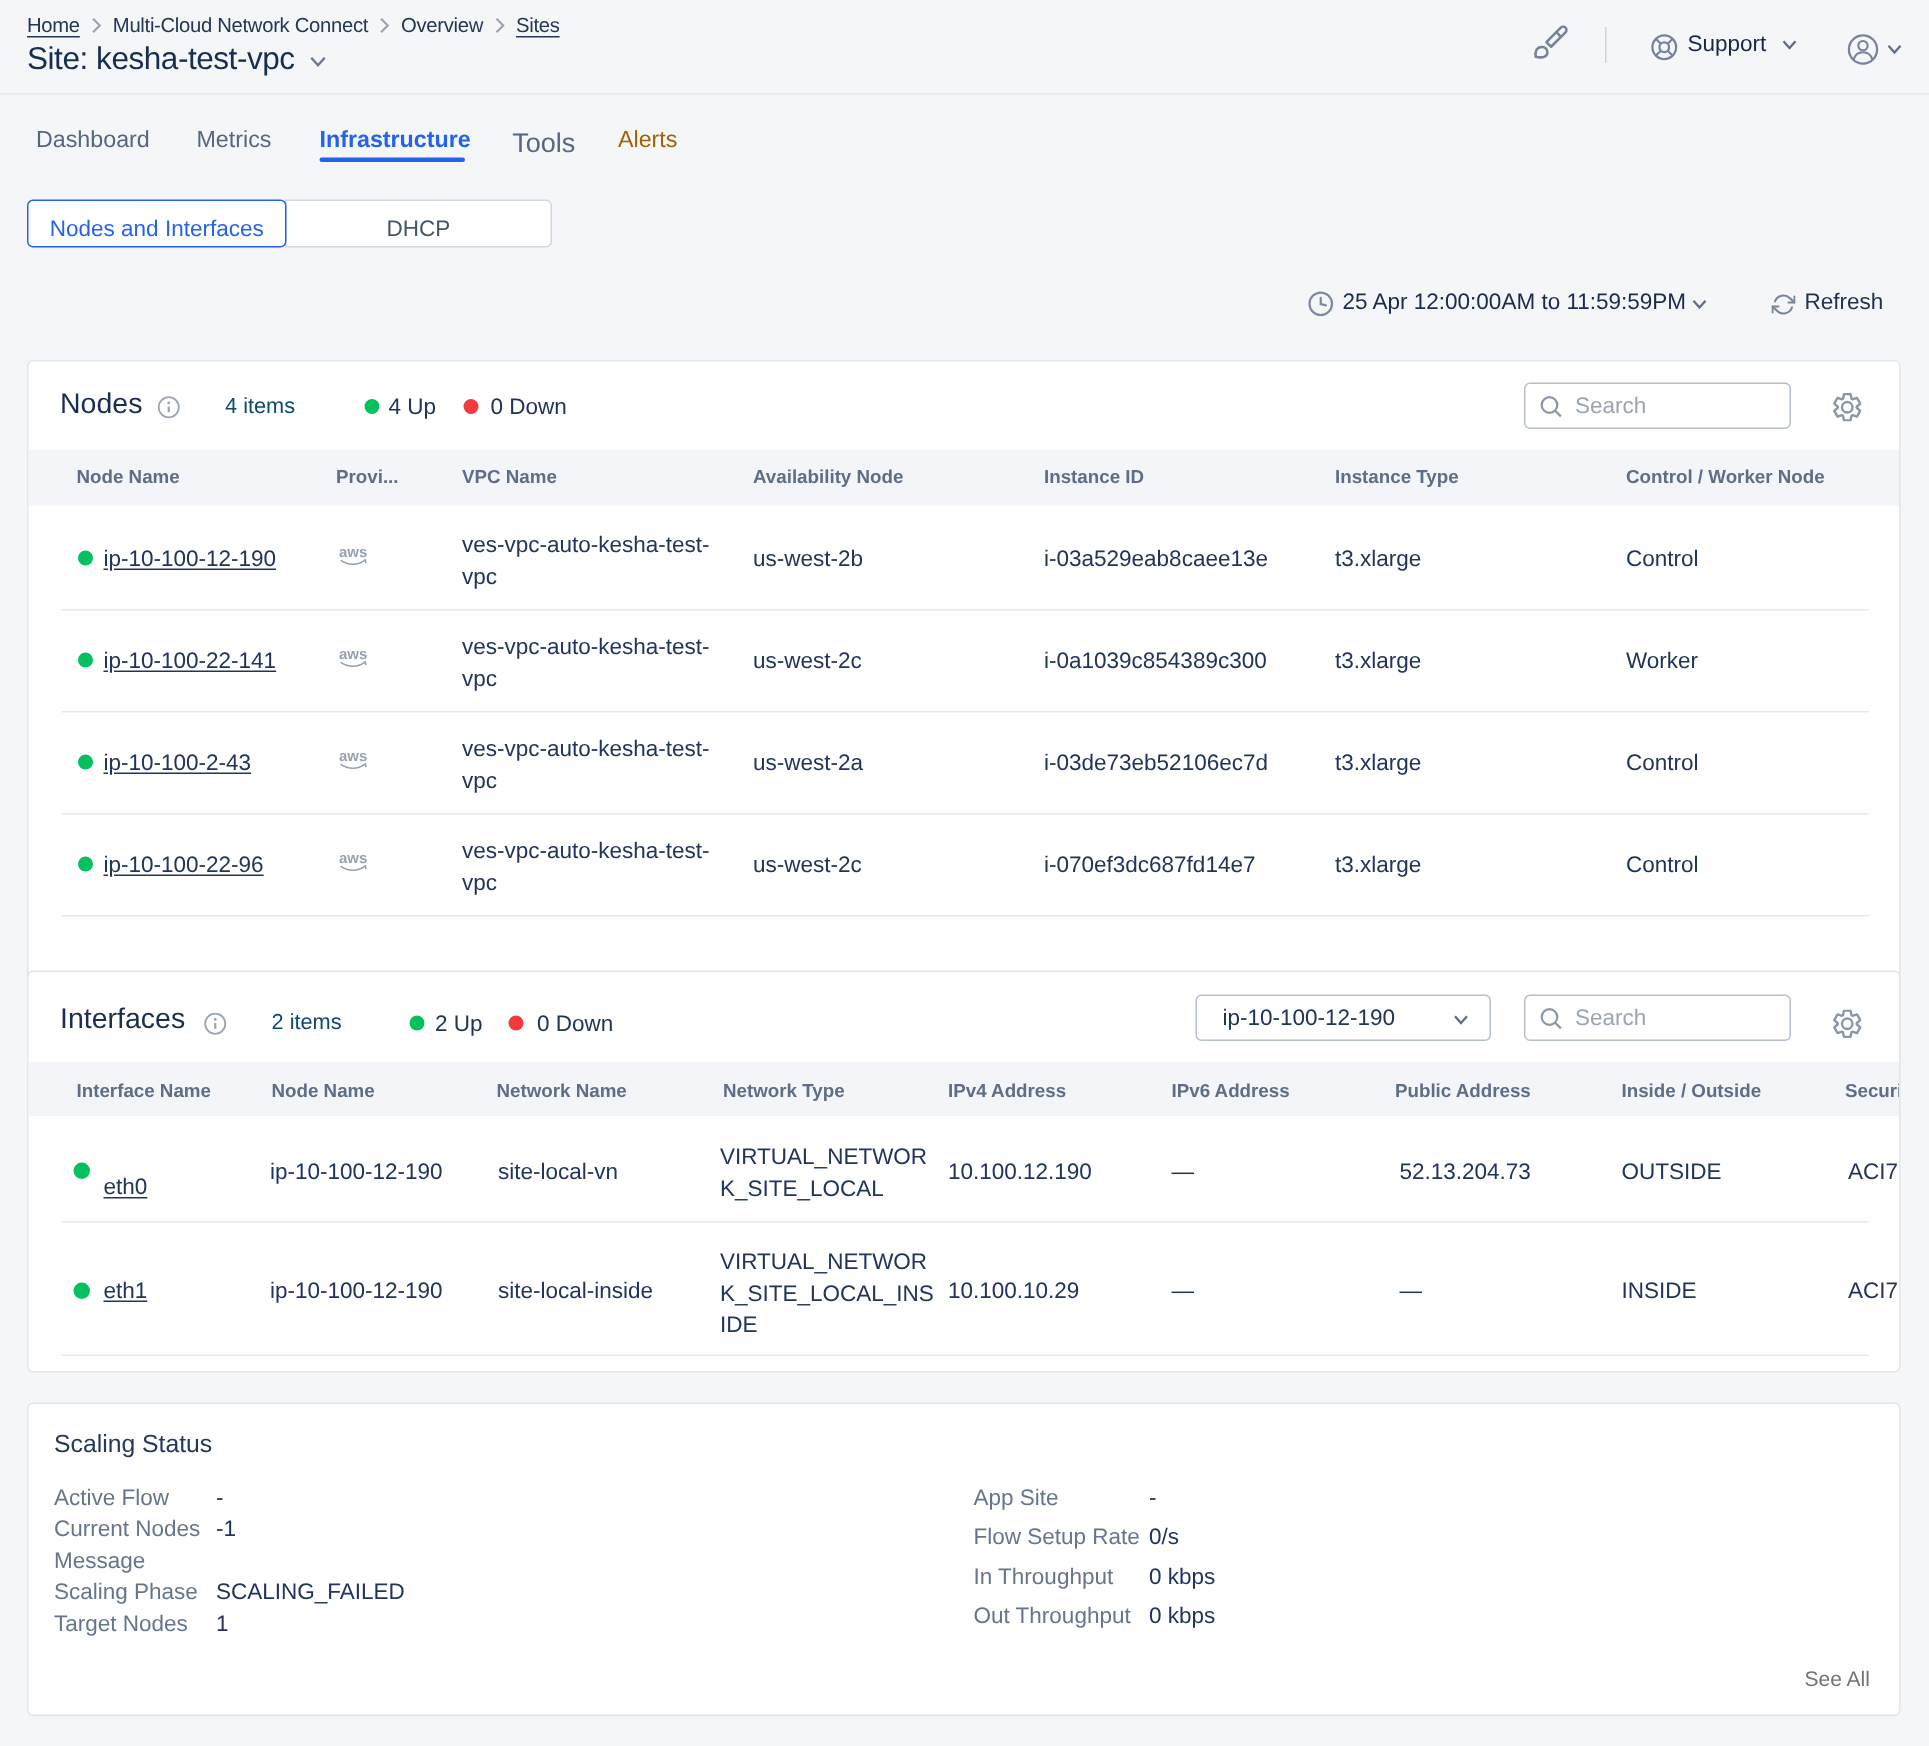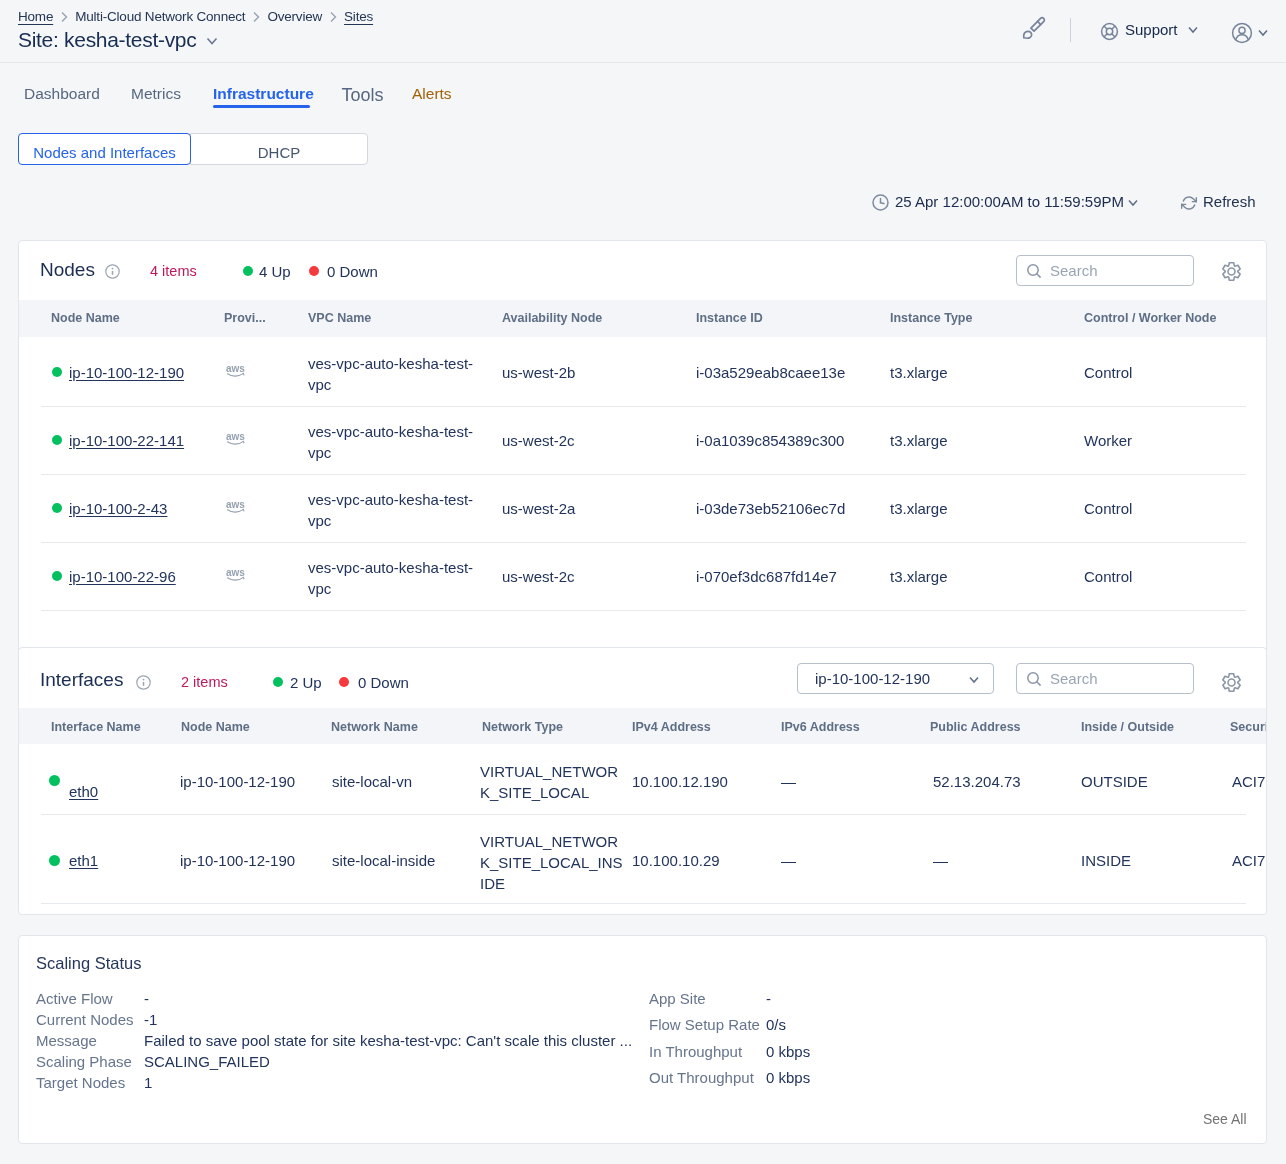--- a/index.html
+++ b/index.html
@@ -8,21 +8,21 @@
 .abs { position:absolute; }
 .card { position:absolute; left:18px; width:1249px; background:#fff; border:1px solid #e2e5ea; border-radius:4px; overflow:hidden; }
 .thead { position:absolute; left:0; right:0; background:#f3f5f8; }
 .col { position:absolute; font-weight:bold; font-size:12.5px; color:#5e6e85; white-space:nowrap; }
 .cell { position:absolute; font-size:15px; color:#22345c; line-height:21px; white-space:nowrap; }
 .sep { position:absolute; left:22px; width:1205px; height:1px; background:#e6eaef; }
 .dot { position:absolute; width:10px; height:10px; border-radius:50%; }
 .g { background:#05c05e; } .r { background:#f53a3e; }
 .lnk { text-decoration:underline; text-underline-offset:2px; }
 .ttl { position:absolute; font-size:19px; color:#1b2d52; font-weight:500; white-space:nowrap; }
-.items { position:absolute; font-size:14.5px; color:#be185d; white-space:nowrap; }
+.items { position:absolute; font-size:14.5px; color:#0c4a6e; white-space:nowrap; }
 .updown { position:absolute; font-size:15px; color:#22345c; white-space:nowrap; }
 .search { position:absolute; width:178px; height:31px; border:1px solid #b6bfca; border-radius:4px; background:#fff; }
 .search span { position:absolute; left:33px; top:6px; font-size:15px; color:#9aa5b4; }
 .icn { position:absolute; }
 .lbl { font-size:15px; color:#66758c; white-space:nowrap; }
 .val { font-size:15px; color:#22345c; white-space:nowrap; }
 </style>
 </head>
 <body>
 
@@ -263,21 +263,20 @@
   <div class="sep" style="top:255px;"></div>
 </div>
 
 <div class="card" id="scaling" style="top:935px;height:209px;">
   <div class="abs" style="left:17px;top:18px;font-size:16.5px;color:#26375c;">Scaling Status</div>
   <div class="abs lbl" style="left:17px;top:54px;">Active Flow</div>
   <div class="abs val" style="left:125px;top:54px;">-</div>
   <div class="abs lbl" style="left:17px;top:75px;">Current Nodes</div>
   <div class="abs val" style="left:125px;top:75px;">-1</div>
   <div class="abs lbl" style="left:17px;top:96px;">Message</div>
-  <div class="abs val" style="left:125px;top:96px;">Failed to save pool state for site kesha-test-vpc: Can't scale this cluster ...</div>
   <div class="abs lbl" style="left:17px;top:117px;">Scaling Phase</div>
   <div class="abs val" style="left:125px;top:117px;">SCALING_FAILED</div>
   <div class="abs lbl" style="left:17px;top:138px;">Target Nodes</div>
   <div class="abs val" style="left:125px;top:138px;">1</div>
   <div class="abs lbl" style="left:630px;top:54px;">App Site</div>
   <div class="abs val" style="left:747px;top:54px;">-</div>
   <div class="abs lbl" style="left:630px;top:80px;">Flow Setup Rate</div>
   <div class="abs val" style="left:747px;top:80px;">0/s</div>
   <div class="abs lbl" style="left:630px;top:107px;">In Throughput</div>
   <div class="abs val" style="left:747px;top:107px;">0 kbps</div>

